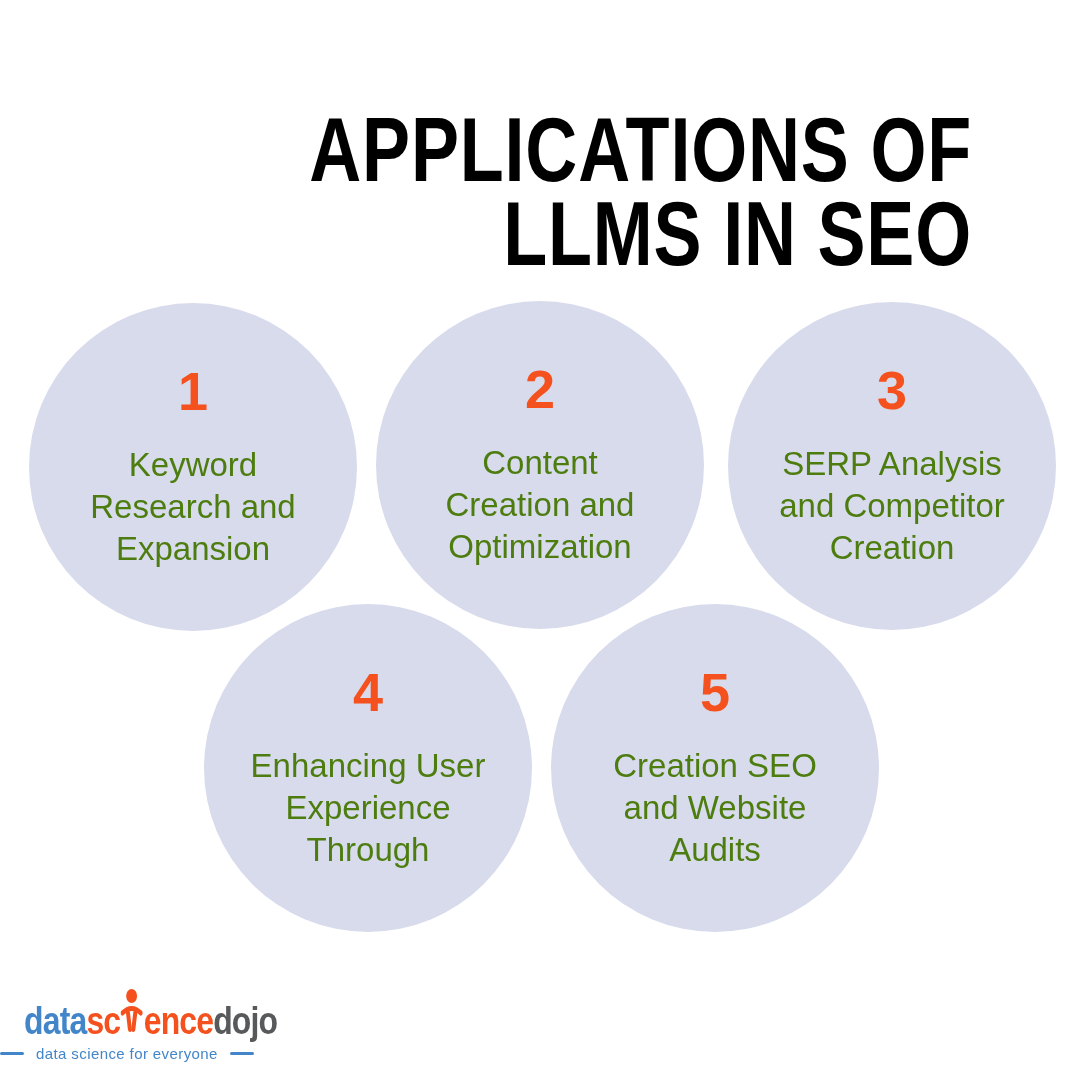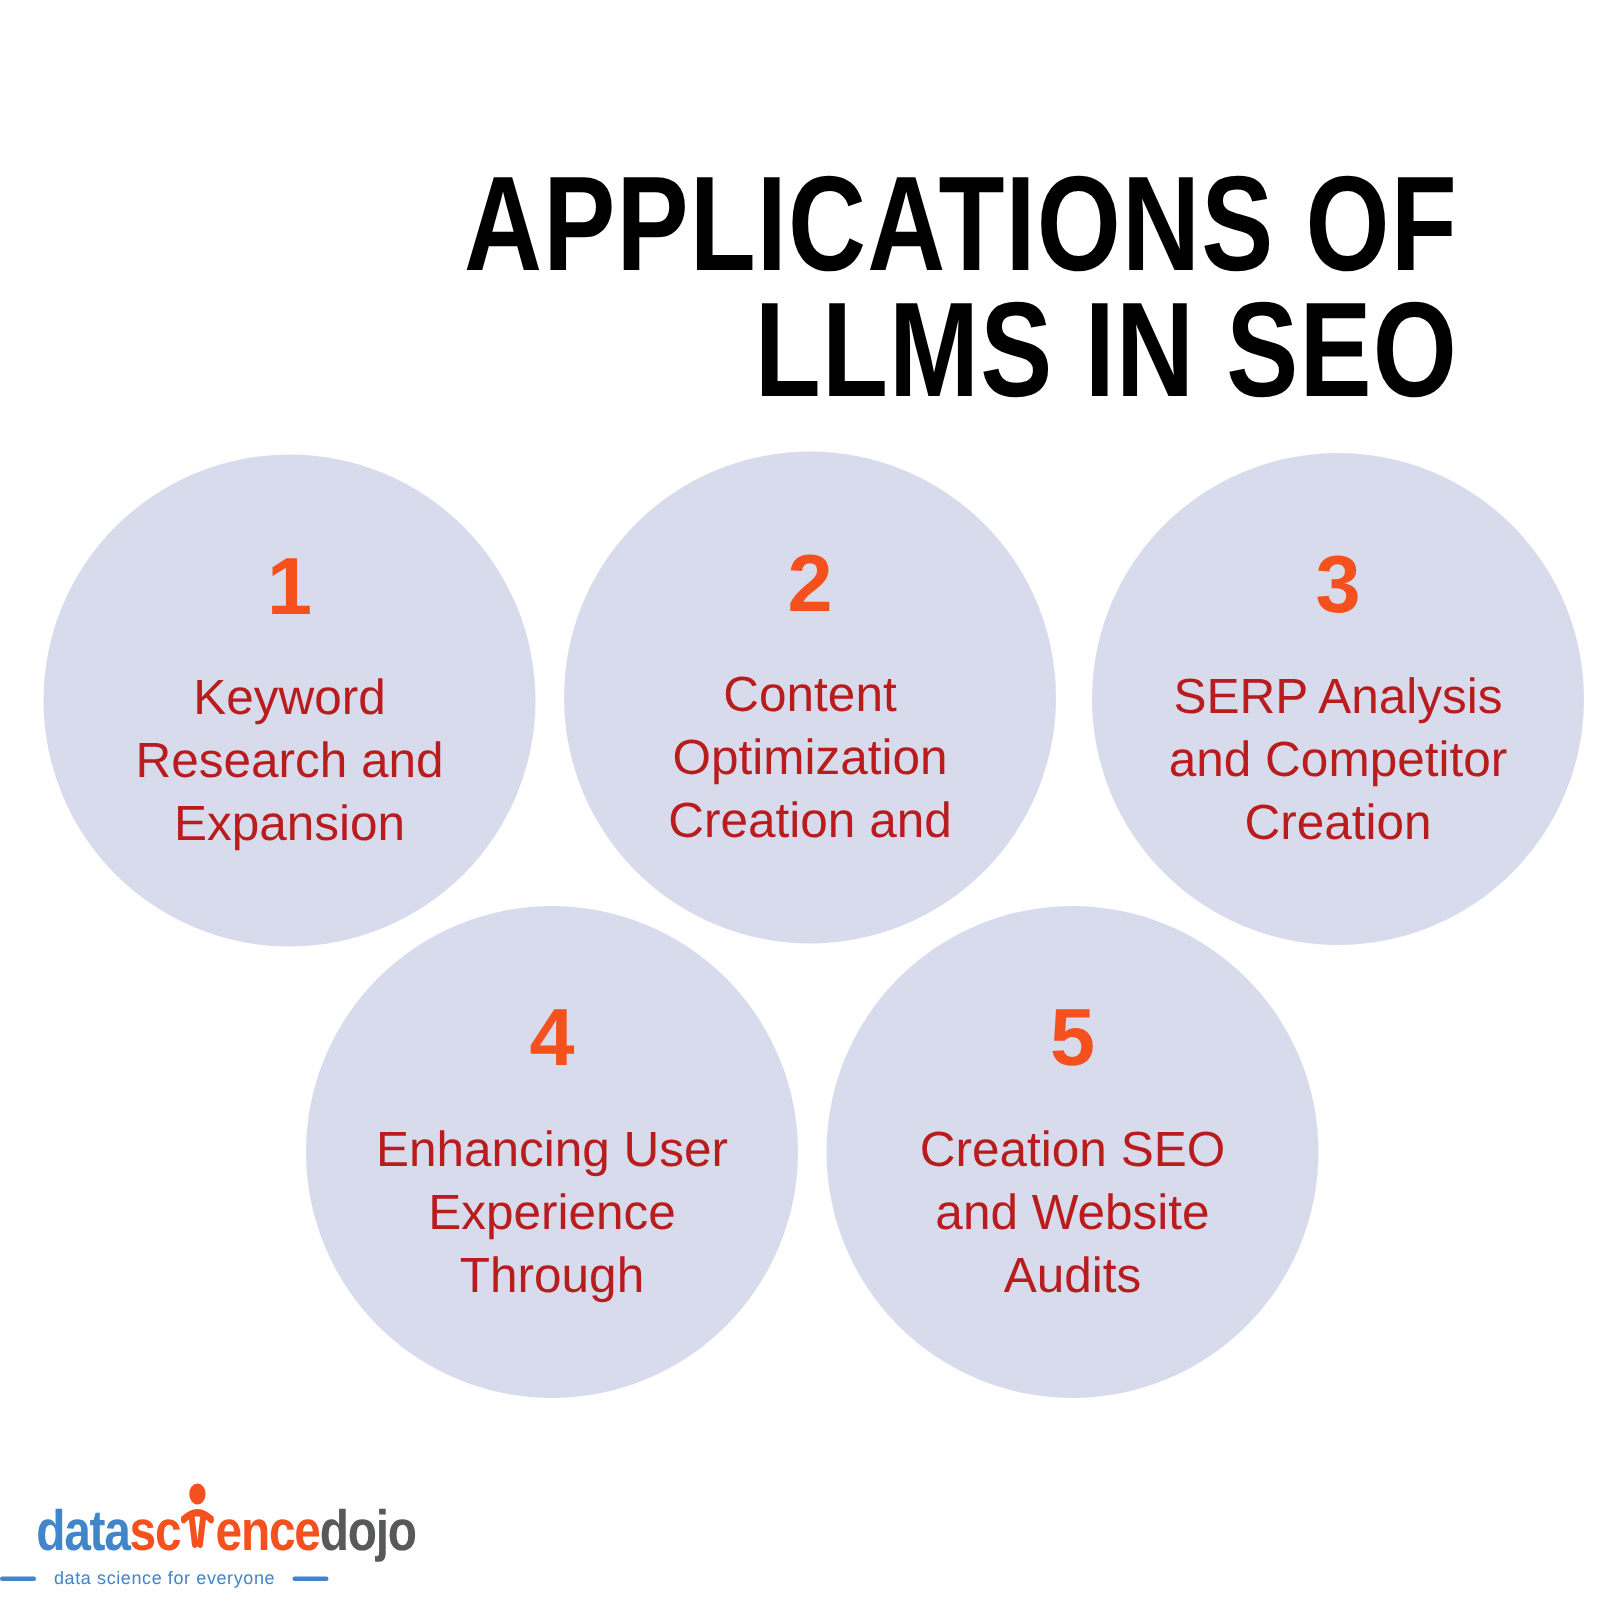--- a/index.html
+++ b/index.html
@@ -24,21 +24,21 @@
     position:absolute;width:328px;height:328px;border-radius:50%;
     background:#D8DBEC;
     display:flex;flex-direction:column;align-items:center;justify-content:center;
     text-align:center;
   }
   .num{
     font-size:54px;font-weight:bold;color:#F4511E;line-height:1;
     margin-bottom:26px;
   }
   .label{
-    font-size:33px;color:#b91c1c;line-height:42px;
+    font-size:33px;color:#4d7c0f;line-height:42px;
   }
   
   .logo{
     position:absolute;left:0;top:986px;width:1080px;
     display:flex;flex-direction:column;align-items:flex-start;
   }
   .wordmark{
     display:flex;align-items:flex-end;
     font-size:38px;font-weight:bold;letter-spacing:-1px;line-height:38px;
     transform:scaleX(0.84);transform-origin:50% 100%;
@@ -48,21 +48,21 @@
   .w-data{color:#4285C9;}
   .w-sc,.w-ence{color:#F4511E;}
   .w-dojo{color:#58595B;}
   .fig{width:26px;height:52px;margin:0 1px;position:relative;}
   .fig svg{position:absolute;left:0;bottom:2px;}
   .tagline-row{
     display:flex;align-items:center;gap:12px;margin-top:5px;
   }
   .dash{width:24px;height:3px;border-radius:2px;background:#4285C9;}
   .tagline{
-    font-size:12px;color:#4285C9;letter-spacing:0.4px;white-space:nowrap;
+    font-size:15px;color:#4285C9;letter-spacing:0.4px;white-space:nowrap;
   }
 </style>
 </head>
 <body>
 
 <h1 class="title">
   <span class="tline">APPLICATIONS OF</span>
   <span class="tline">LLMS IN SEO</span>
 </h1>
 
@@ -72,22 +72,22 @@
     <div>Keyword</div>
     <div>Research and</div>
     <div>Expansion</div>
   </div>
 </div>
 
 <div class="circle" style="left:376px;top:301px;">
   <div class="num">2</div>
   <div class="label">
     <div>Content</div>
+    <div>Creation and</div>
     <div>Optimization</div>
-    <div>Creation and</div>
   </div>
 </div>
 
 <div class="circle" style="left:728px;top:302px;">
   <div class="num">3</div>
   <div class="label">
     <div>SERP Analysis</div>
     <div>and Competitor</div>
     <div>Creation</div>
   </div>

